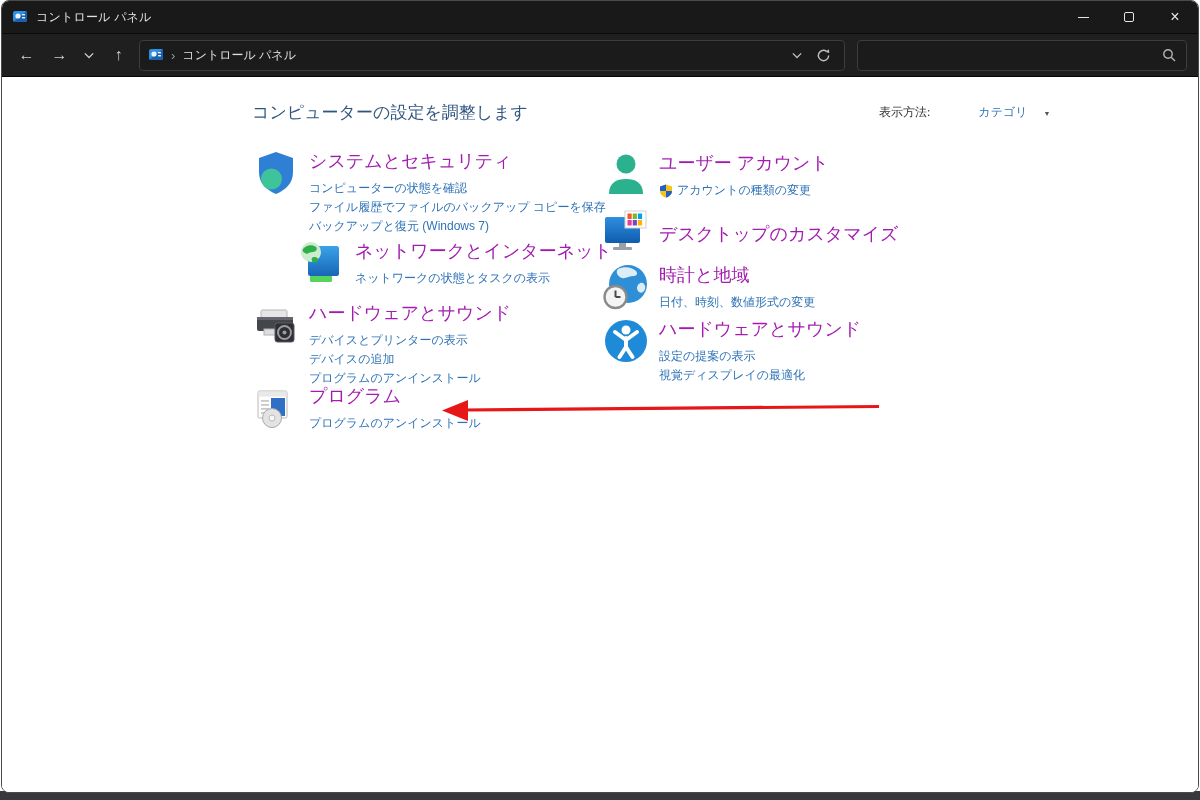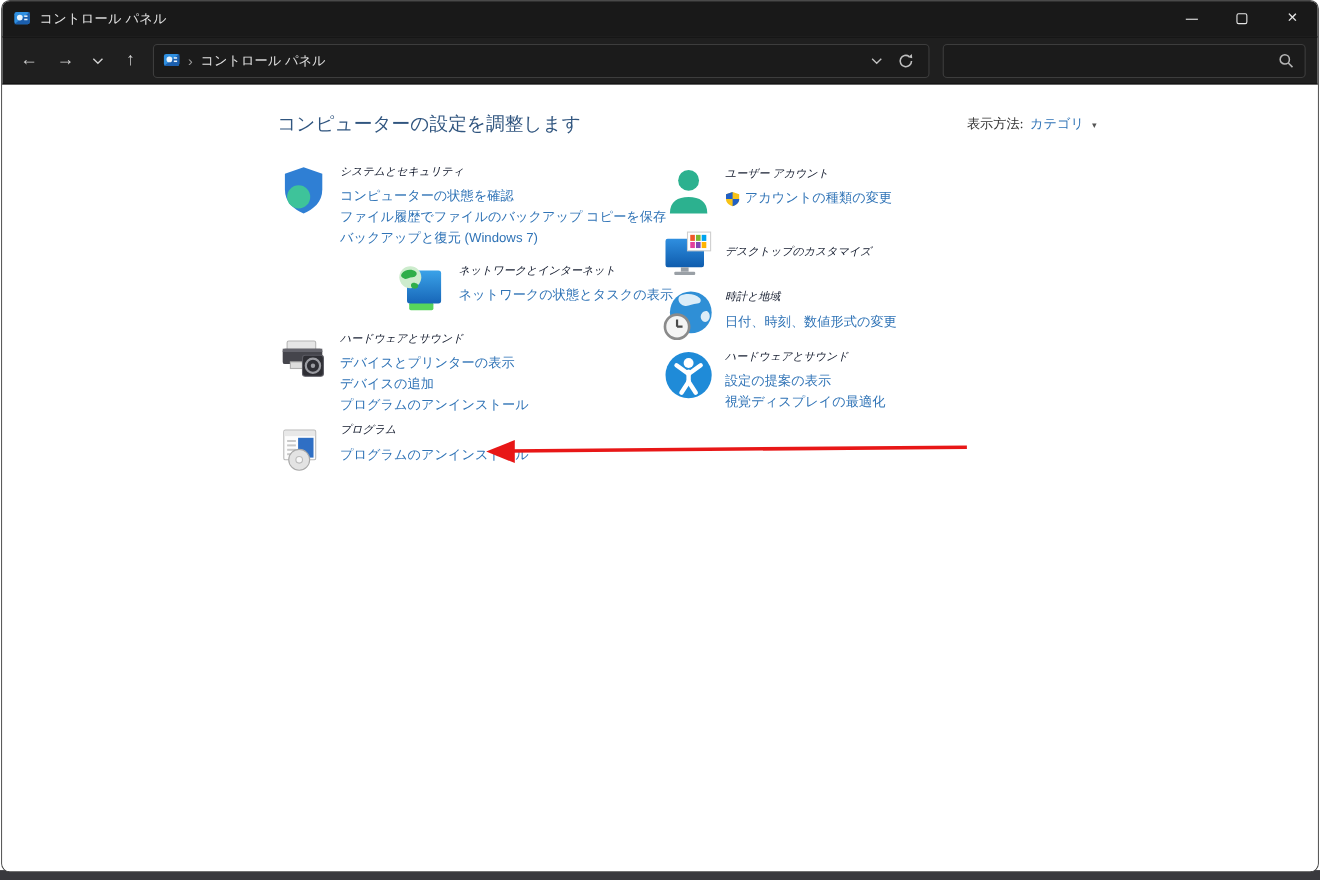--- a/index.html
+++ b/index.html
@@ -36,29 +36,29 @@
   .addr-spacer { flex:1; }
   .addr-ico { display:flex; align-items:center; justify-content:center; }
   .searchbox { width:330px; height:31px; margin-left:12px; background:#1b1b1b;
     border:1px solid #3d3d3d; border-radius:4px; display:flex; align-items:center; padding:0 10px; }
   .searchbox input { flex:1; background:transparent; border:none; outline:none;
     color:#e0e0e0; font-size:12px; font-family:inherit; }
 
   
   .content { flex:1; position:relative; background:#ffffff; }
   .heading { position:absolute; left:250px; top:24px; font-size:17px; color:#30557f; }
-  .viewby { position:absolute; left:877px; top:27px; display:flex; align-items:center; gap:6px; font-size:12px;font-family:Liberation Serif, serif; }
+  .viewby { position:absolute; left:877px; top:27px; display:flex; align-items:center; gap:16px; font-size:12px;font-family:Liberation Serif, serif; }
   .viewby .lbl { color:#333; }
-  .viewby .val { color:#2f73b6; cursor:pointer; }
+  .viewby .val { color:#2f73b6; cursor:pointer;margin-left:32px; }
   .viewby .caret { color:#555; font-size:7px; padding-top:2px; }
 
   .cat { position:absolute; display:flex; gap:9px; width:360px; }
   .cicon { flex:none; width:48px; height:48px; display:flex; align-items:flex-start; justify-content:center; }
   .ctext { display:flex; flex-direction:column; }
-  .ctitle { font-size:10px; color:#0f172a; text-decoration:none; margin-bottom:6px; cursor:pointer;font-style:italic; }
+  .ctitle { font-size:18px; color:#a21caf; text-decoration:none; margin-bottom:6px; cursor:pointer; }
   .ctitle.solo { margin-top:14px; }
   .clink { font-size:12px; color:#2f73b6; text-decoration:none; line-height:19px; cursor:pointer;
     display:flex; align-items:center; gap:4px; }
 
   .annotation-arrow { position:absolute; left:436px; top:316px; }
 </style>
 </head>
 <body>
 
 <div class="backdrop-strip"></div>

